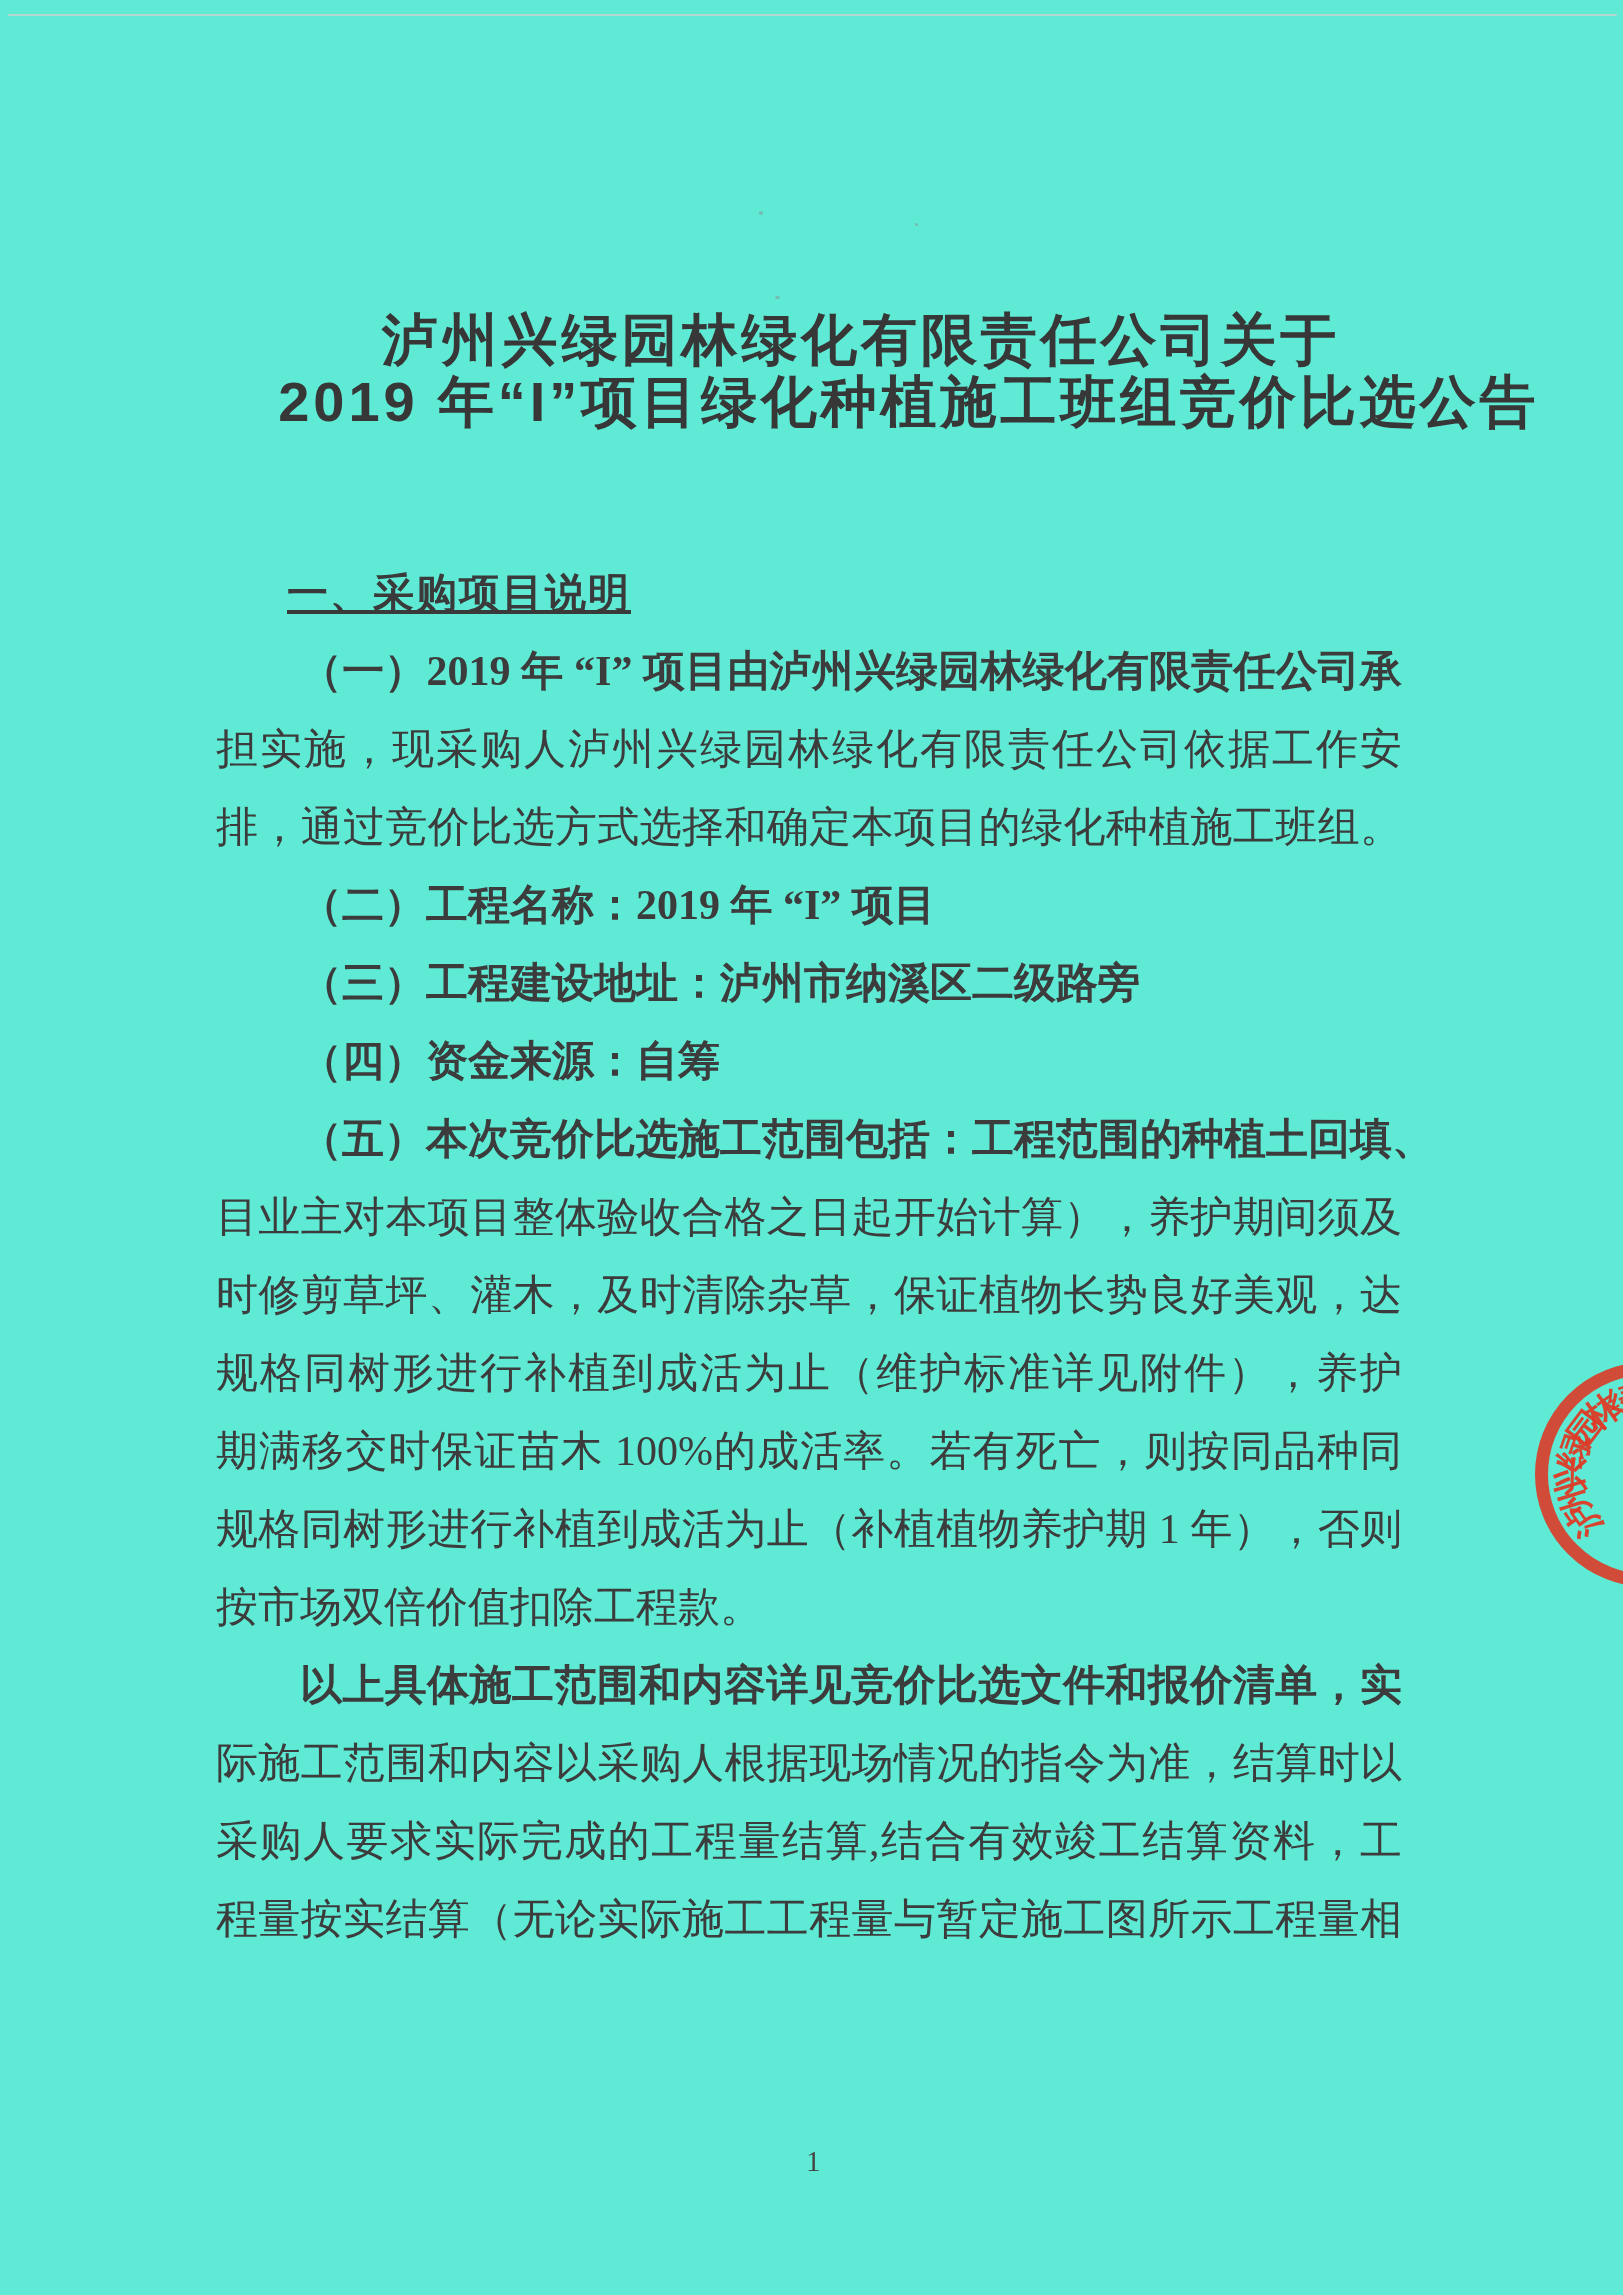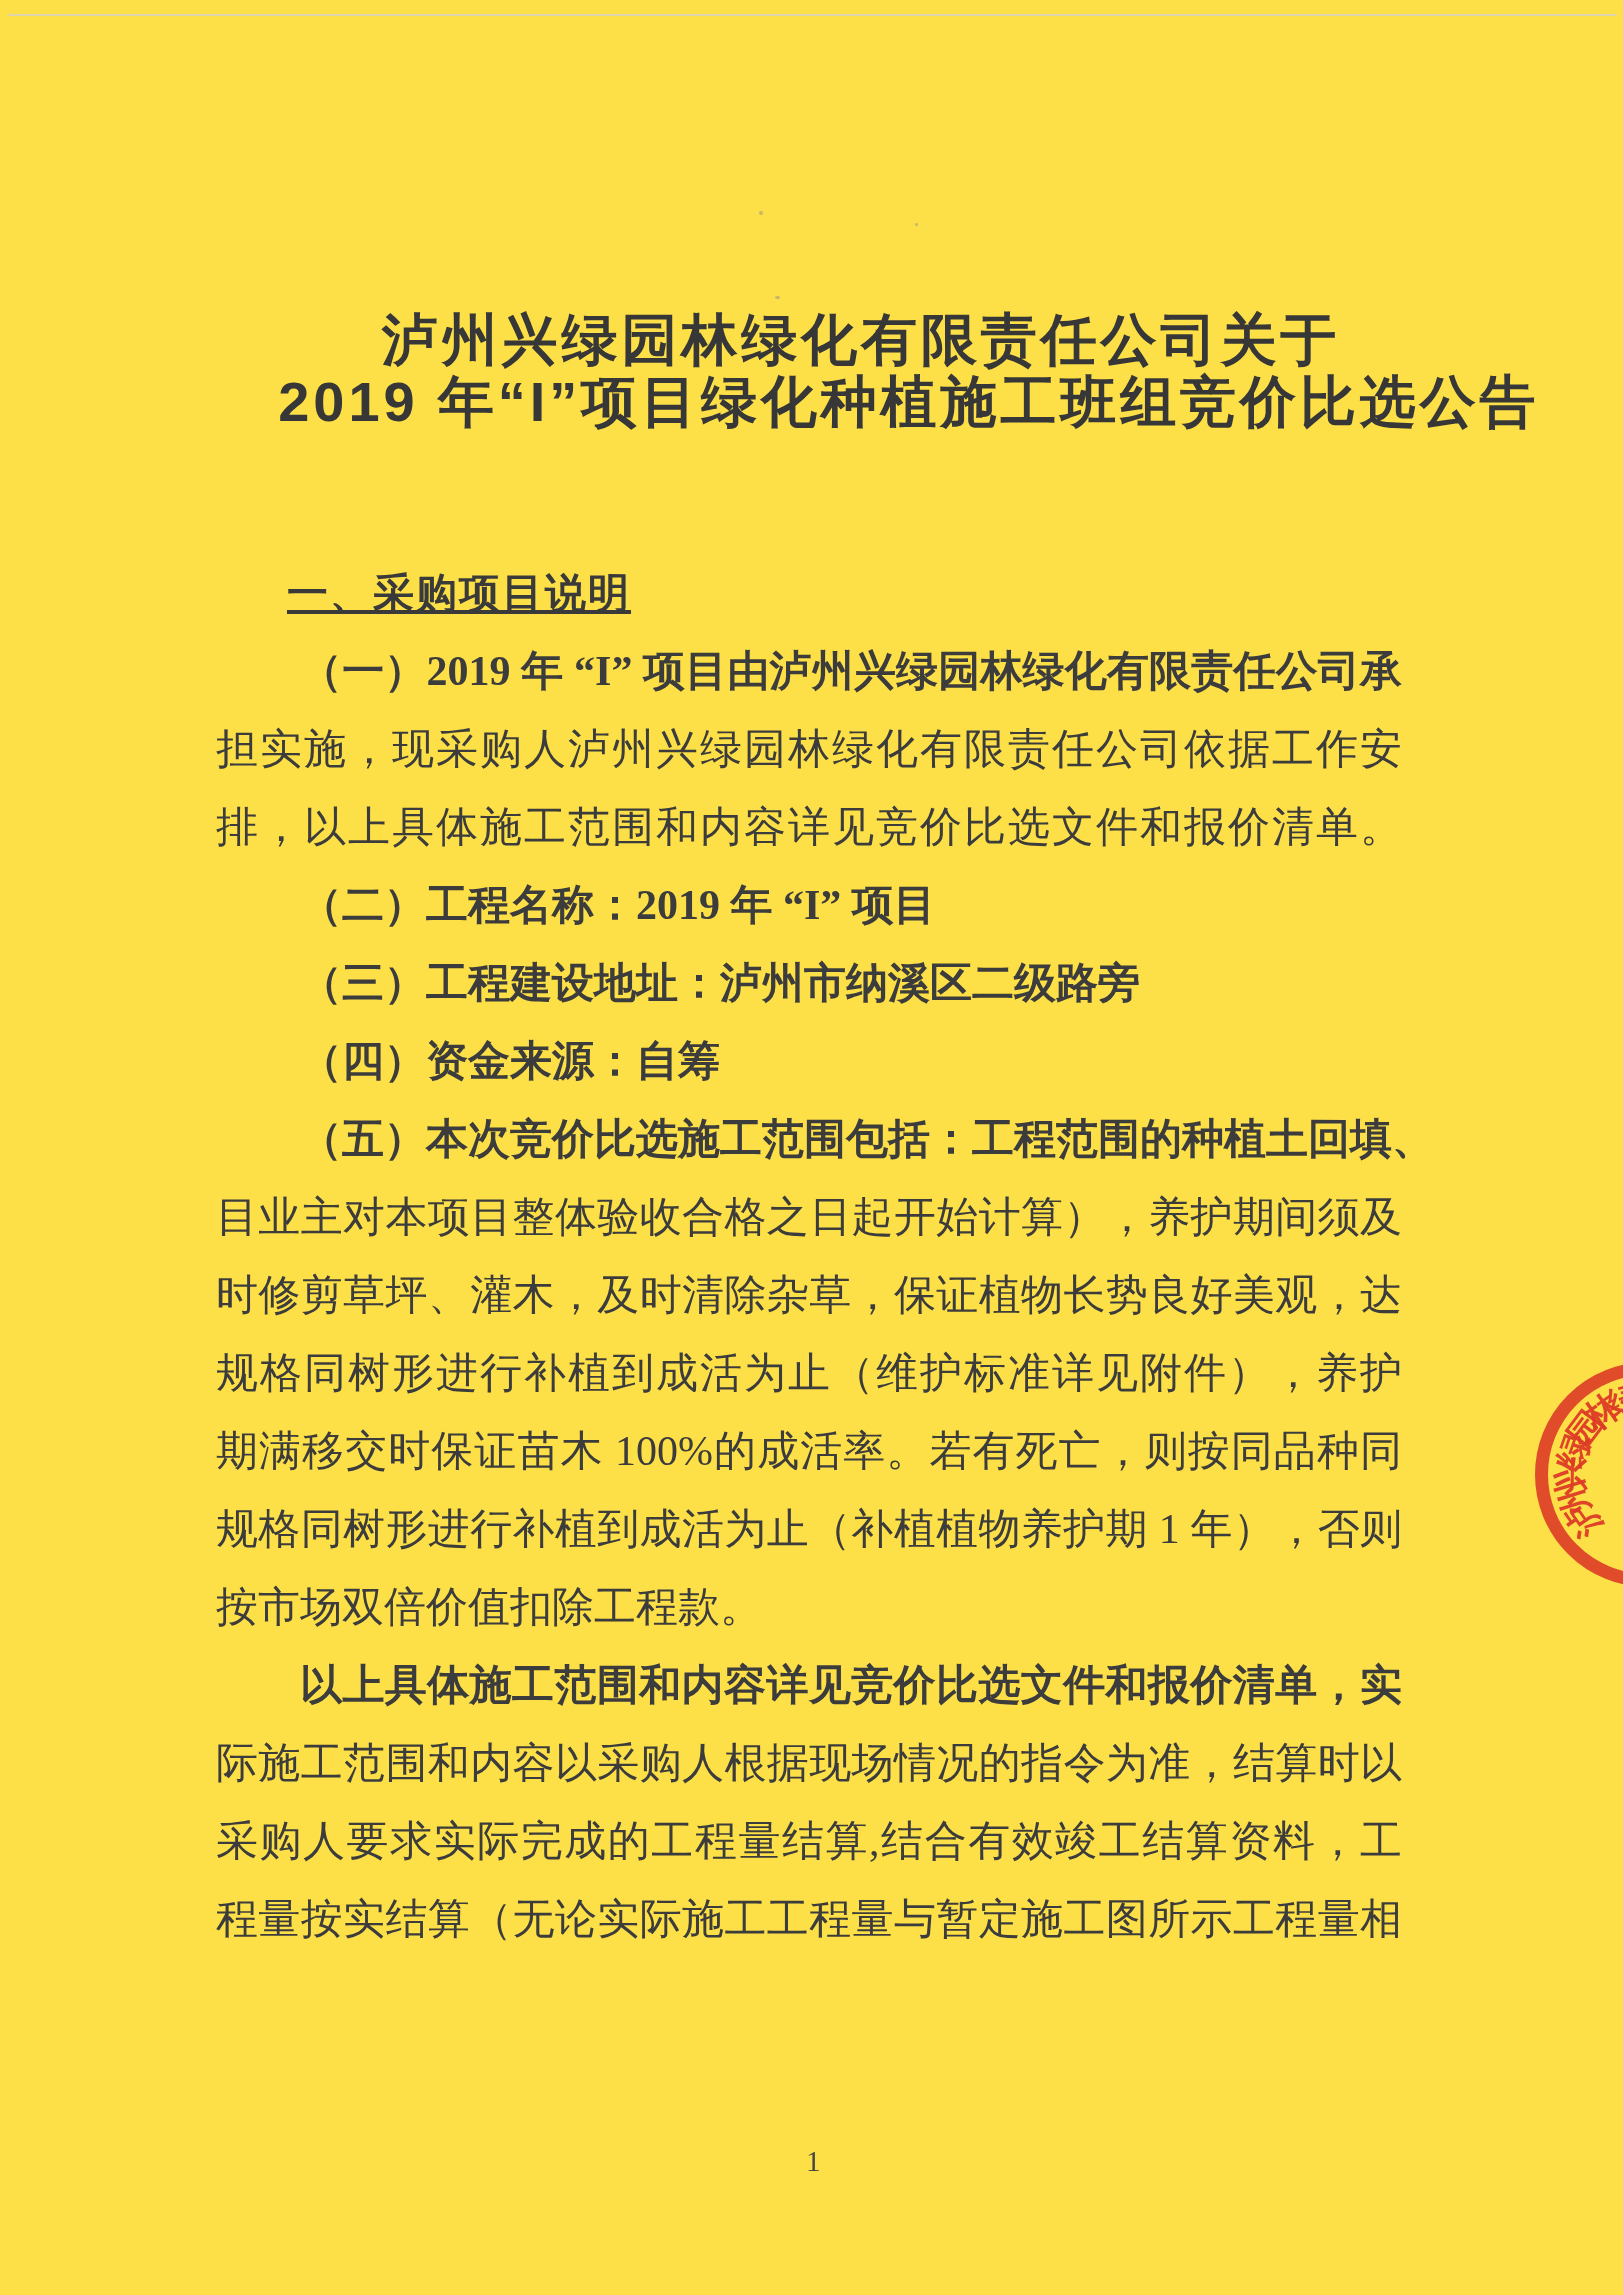--- a/index.html
+++ b/index.html
@@ -4,21 +4,21 @@
 <style>
   html, body {
     margin: 0;
     padding: 0;
     background: #ffffff;
   }
   .page {
     position: relative;
     width: 1623px;
     height: 2295px;
-    background: #fde047;
+    background: #5eead4;
     overflow: hidden;
     font-family: "Liberation Serif", serif;
     color: #3c3c3c;
   }
   
   .scan-top-line {
     position: absolute;
     top: 14.4px; left: 7.8px; right: 6.5px; height: 2px;
     background: #d2d2d0;
     opacity: .75;
@@ -132,21 +132,21 @@
   <div class="speck s3"></div>
 
   <div class="title l1">泸州兴绿园林绿化有限责任公司关于</div>
   <div class="title l2">2019 年“I”项目绿化种植施工班组竞价比选公告</div>
 
   <div class="heading">一、采购项目说明</div>
 
   <div class="text-col">
     <div class="line indent">（一）2019 年 “I” 项目由泸州兴绿园林绿化有限责任公司承</div>
     <div class="line">担实施，现采购人泸州兴绿园林绿化有限责任公司依据工作安</div>
-    <div class="line">排，以上具体施工范围和内容详见竞价比选文件和报价清单。</div>
+    <div class="line">排，通过竞价比选方式选择和确定本项目的绿化种植施工班组。</div>
     <div class="line indent short">（二）工程名称：2019 年 “I” 项目</div>
     <div class="line indent short">（三）工程建设地址：泸州市纳溪区二级路旁</div>
     <div class="line indent short">（四）资金来源：自筹</div>
     <div class="line indent">（五）本次竞价比选施工范围包括：工程范围的种植土回填、</div>
     <div class="line">目业主对本项目整体验收合格之日起开始计算），养护期间须及</div>
     <div class="line">时修剪草坪、灌木，及时清除杂草，保证植物长势良好美观，达</div>
     <div class="line">规格同树形进行补植到成活为止（维护标准详见附件），养护</div>
     <div class="line">期满移交时保证苗木 100%的成活率。若有死亡，则按同品种同</div>
     <div class="line">规格同树形进行补植到成活为止（补植植物养护期 1 年），否则</div>
     <div class="line short">按市场双倍价值扣除工程款。</div>

